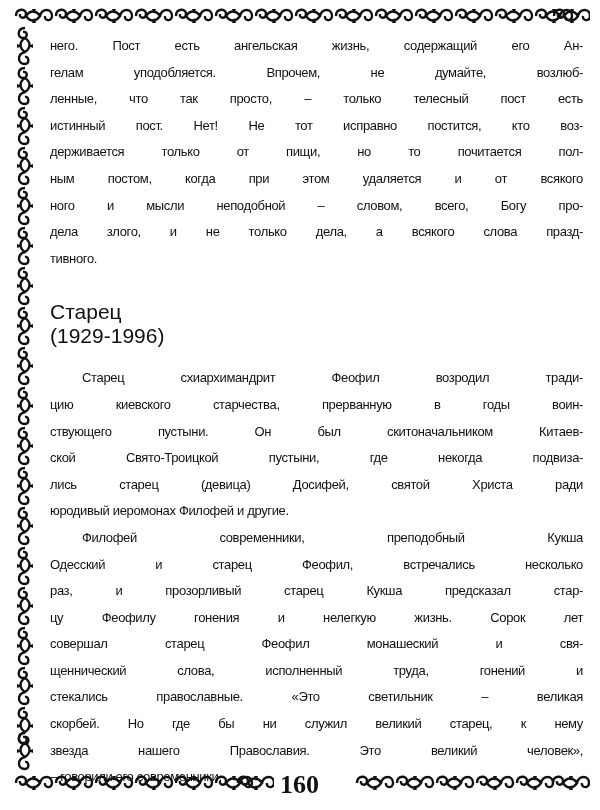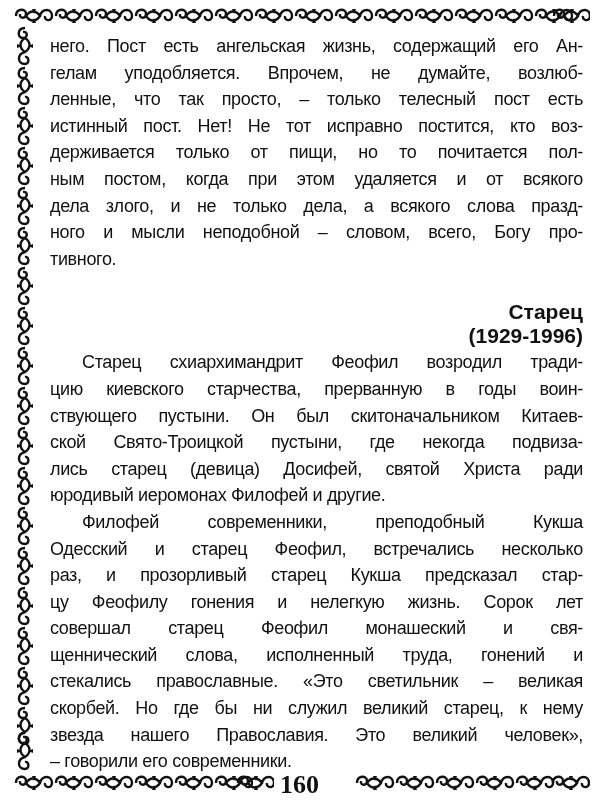--- a/index.html
+++ b/index.html
@@ -2,24 +2,24 @@
 <html><head>
 <meta charset="utf-8">
 <style>
   html, body { margin:0; padding:0; background:#ffffff; }
   body { width:600px; height:810px; position:relative; overflow:hidden; }
   .border-top { position:absolute; left:14px; top:6px; width:576px; height:20px; }
   .border-left { position:absolute; left:14px; top:26px; width:22px; height:745px; }
   .border-bottom-l { position:absolute; left:14px; top:772px; width:260px; height:22px; }
   .border-bottom-r { position:absolute; left:355px; top:772px; width:235px; height:22px; }
   .page { position:absolute; left:50px; top:33px; width:533px; color:#111; }
-  .p { font-family:"Liberation Sans", sans-serif; font-size:18px; line-height:26.6px; text-align:justify; letter-spacing:-0.35px; margin:0; }
+  .p { font-family:"Liberation Sans", sans-serif; font-size:13px; line-height:26.6px; text-align:justify; letter-spacing:-0.35px; margin:0; }
   .line { display:block; white-space:nowrap; text-align-last:justify; text-align:justify; }
   .line.last { text-align-last:left; }
-  .heading { font-family:"Liberation Sans", sans-serif; font-weight:bold; font-size:21px; line-height:24px; text-align:right; margin:28px 0 0 0; }
+  .heading { font-family:"Liberation Sans", sans-serif; font-weight:normal; font-size:21px; line-height:24px; text-align:left; margin:28px 0 0 0; }
   .heading span { display:block; }
   .pagenum { position:absolute; left:280px; top:770px; width:70px; text-align:left; font-family:"Liberation Serif", serif; font-weight:bold; font-size:26px; color:#111; }
 </style>
 </head>
 <body>
 
 <svg class="border-top" viewBox="0 0 576 20" preserveAspectRatio="none">
   <defs>
     <g id="orn">
       <path d="M2 10 C2 2, 12 2, 12 8 C12 13, 5 13, 6 8 M12 10 C16 4, 22 4, 26 10 C22 16, 16 16, 12 10 Z M26 10 C28 2, 38 2, 38 10 C38 16, 30 15, 31 10" fill="none" stroke="#111" stroke-width="2.4"></path>
@@ -93,31 +93,31 @@
 </svg>
 
 <div class="page">
   <p class="p">
     <span class="line">него. Пост есть ангельская жизнь, содержащий его Ан-</span>
     <span class="line">гелам уподобляется. Впрочем, не думайте, возлюб-</span>
     <span class="line">ленные, что так просто, – только телесный пост есть</span>
     <span class="line">истинный пост. Нет! Не тот исправно постится, кто воз-</span>
     <span class="line">держивается только от пищи, но то почитается пол-</span>
     <span class="line">ным постом, когда при этом удаляется и от всякого</span>
+    <span class="line">ного и мысли неподобной – словом, всего, Богу про-</span>
     <span class="line">дела злого, и не только дела, а всякого слова празд-</span>
-    <span class="line">ного и мысли неподобной – словом, всего, Богу про-</span>
     <span class="line last">тивного.</span>
   </p>
 
   <h2 class="heading">
     <span>Старец</span>
     <span>(1929-1996)</span>
   </h2>
 
-  <p class="p" style="margin-top:1px;">
+  <p class="p" style="margin-top:17px;">
     <span class="line" style="padding-left:32px;">Старец схиархимандрит Феофил возродил тради-</span>
     <span class="line">цию киевского старчества, прерванную в годы воин-</span>
     <span class="line">ствующего пустыни. Он был скитоначальником Китаев-</span>
     <span class="line">ской Свято-Троицкой пустыни, где некогда подвиза-</span>
     <span class="line">лись старец (девица) Досифей, святой Христа ради</span>
     <span class="line last">юродивый иеромонах Филофей и другие.</span>
   </p>
 
   <p class="p">
     <span class="line" style="padding-left:32px;">Филофей современники, преподобный Кукша</span>

